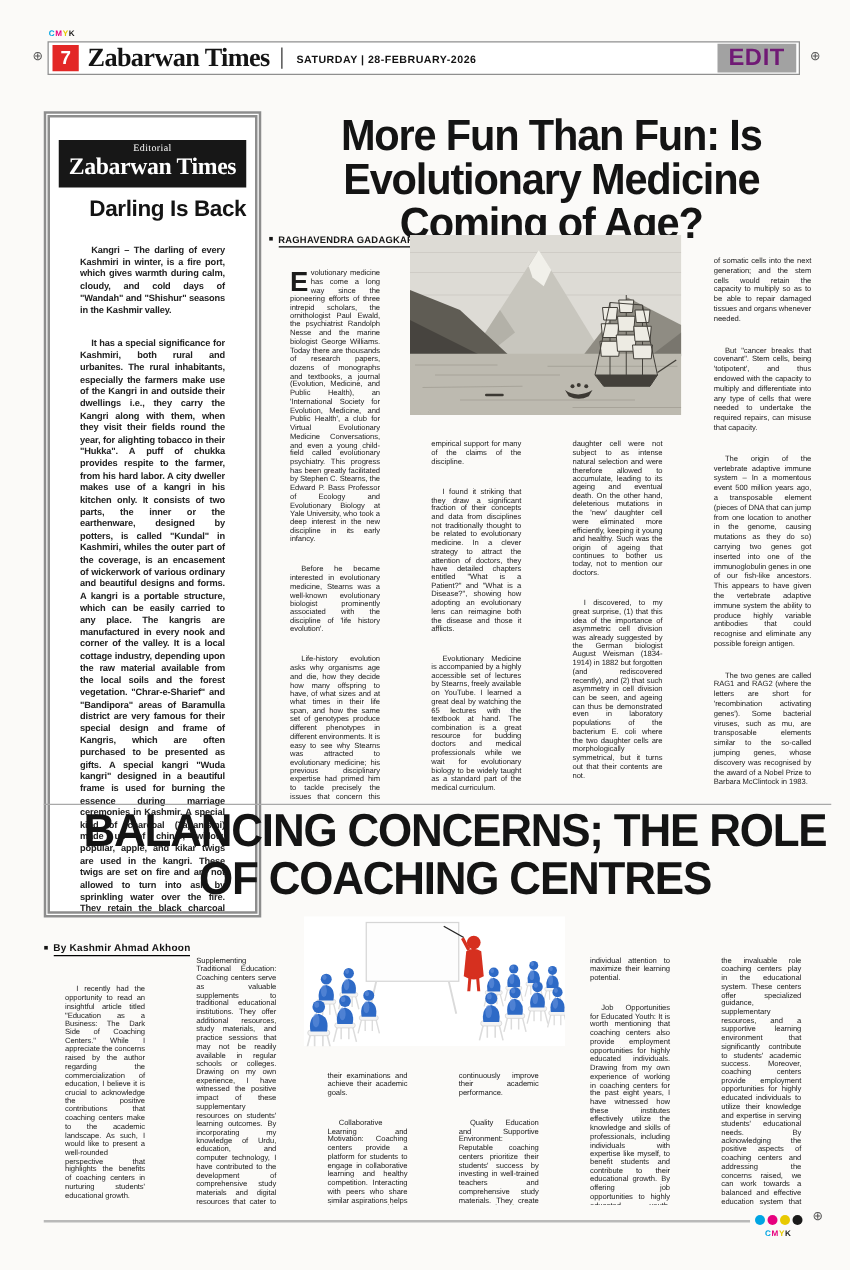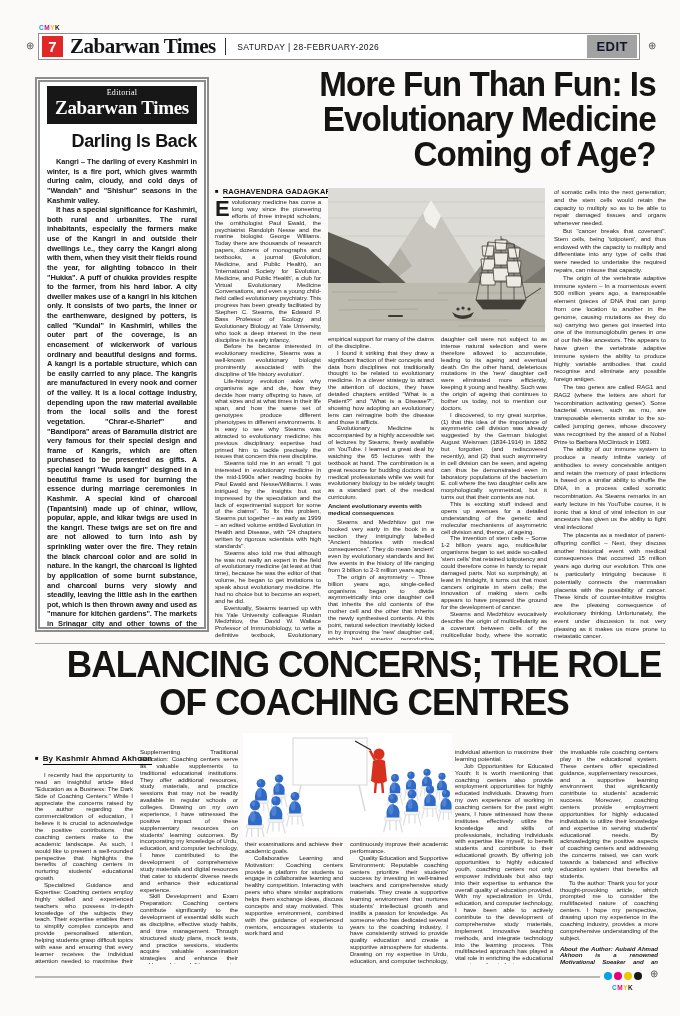--- a/index.html
+++ b/index.html
@@ -11,41 +11,41 @@
   
   .cmyk-top{left:39px;top:24px;font-size:6.5px;font-weight:bold;letter-spacing:.5px;display:flex}
   .reg{color:#555;font-size:10px;line-height:10px}
   .reg-tl{left:26px;top:41px}
   .reg-tr{left:648px;top:41px}
   .reg-b{left:650px;top:969px}
   .header-bar{left:38px;top:33px;width:602px;height:27px;background:#fff;border:1px solid #8f8f8f;display:flex;align-items:center}
   .pgnum{width:21px;height:21px;background:#e32726;color:#fff;font-weight:bold;font-size:15px;display:flex;align-items:center;justify-content:center;margin:0 7px 0 3px}
   .masthead{font-family:"Liberation Serif",serif;font-weight:bold;font-size:21px;letter-spacing:-.5px;white-space:nowrap}
   .hdr-div{width:1.5px;height:17px;background:#333;margin:0 11px 0 9px}
-  .hdr-date{font-size:8.5px;font-weight:normal;letter-spacing:.4px;padding-top:1px}
-  .edit-box{margin-left:auto;background:#a2a2a2;color:#0f172a;font-weight:bold;font-size:13px;height:23px;padding:0 9px;display:flex;align-items:center;letter-spacing:.5px;margin-right:2px}
-
-  
-  .editorial-box{left:35px;top:77px;width:174px;height:555px;background:#fff;border:5px double #8d8d8d;padding:4px 7px;overflow:hidden}
+  .hdr-date{font-size:8.5px;font-weight:bold;letter-spacing:.4px;padding-top:1px}
+  .edit-box{margin-left:auto;background:#a2a2a2;color:#701a75;font-weight:bold;font-size:19px;height:23px;padding:0 9px;display:flex;align-items:center;letter-spacing:.5px;margin-right:2px}
+
+  
+  .editorial-box{left:35px;top:89px;width:174px;height:645px;background:#fff;border:5px double #8d8d8d;padding:18px 7px;overflow:hidden}
   .ed-black{background:#171717;color:#fff;text-align:center;padding:2px 0 5px}
   .ed-kicker{font-family:"Liberation Serif",serif;font-size:8px;letter-spacing:.3px}
   .ed-masthead{font-family:"Liberation Serif",serif;font-weight:bold;font-size:19px;letter-spacing:-.3px}
   .ed-title{text-align:right;font-weight:bold;font-size:18px;margin:7px 0 5px;letter-spacing:-.3px}
   .ed-body .para{font-size:7.4px;line-height:1.3;font-weight:bold;color:#222;letter-spacing:-.1px}
 
   
-  .para{text-align:justify;text-indent:9px;margin:0}
+  .para{text-align:justify;text-indent:9px;margin:17px}
   .para.noind{text-indent:0}
   .para.drop{text-indent:0}
   .para.drop::first-letter{float:left;font-size:22px;line-height:17px;font-weight:bold;padding:1px 2px 0 0}
   .para.subhead{font-weight:bold;text-indent:0;margin:2px 0;text-align:left}
   .para.about{font-style:italic;font-weight:bold;margin-top:4px;text-indent:0}
 
   
-  .main-headline{left:215px;top:66px;width:452px;text-align:right}
+  .main-headline{left:215px;top:91px;width:452px;text-align:center}
   .hl{display:block;font-weight:bold;font-size:35px;line-height:1.0;letter-spacing:-1px;transform:scaleX(.95)}
   .main-byline{left:215px;top:187px;font-size:7.5px;font-weight:bold}
   .byline-marker{font-size:6px;vertical-align:1px;margin-right:4px}
   .byline-text{border-bottom:1px solid #000;padding-bottom:1px;letter-spacing:.2px}
   .mcol{overflow:hidden}
   .mcol .para{font-size:6.1px;line-height:1.13;color:#1c1c1c;letter-spacing:-.05px}
   .mcol1{left:215px;top:199px;width:106px;height:441px}
   .mcol2{left:328px;top:336px;width:106px;height:304px}
   .mcol3{left:441px;top:336px;width:106px;height:304px}
   .mcol4{left:554px;top:188px;width:112px;height:452px}

